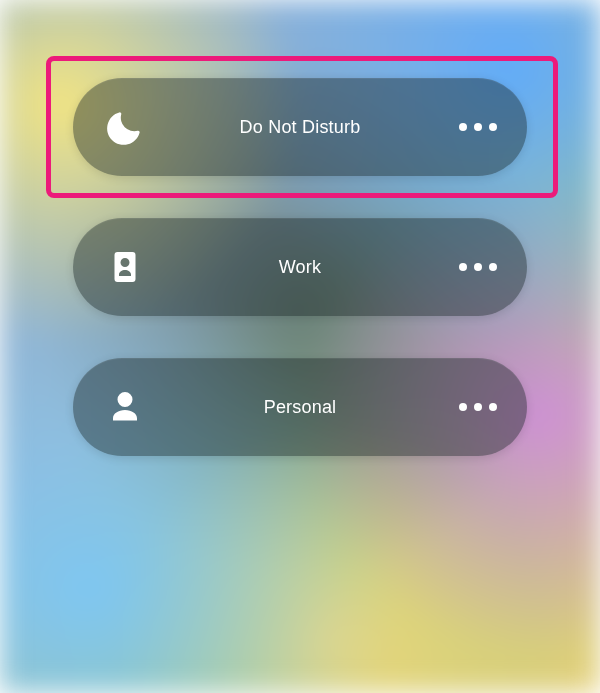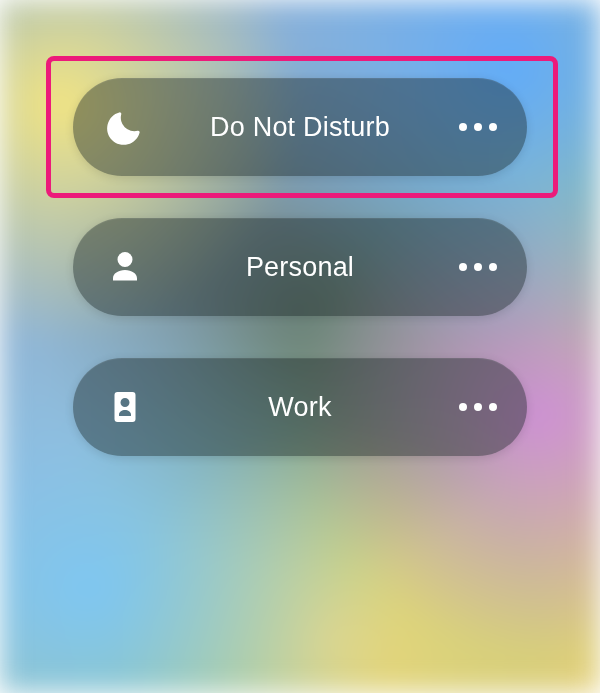--- a/index.html
+++ b/index.html
@@ -38,21 +38,21 @@
   .focus-row .icon-slot {
     width: 44px; height: 44px;
     margin-left: 30px;
     display: flex; align-items: center; justify-content: center;
     flex: 0 0 auto;
   }
   .focus-row .icon-slot svg { width: 36px; height: 36px; fill: #fff; display:block; }
   .focus-row .label {
     position: absolute; left: 0; right: 0; top: 0; bottom: 0;
     display: flex; align-items: center; justify-content: center;
-    color: #fff; font-size: 27px; font-weight: 400; letter-spacing: 0.2px;
+    color: #fff; font-size: 18px; font-weight: 400; letter-spacing: 0.2px;
     pointer-events: none;
   }
   .focus-row .more {
     position: absolute; right: 30px; top: 0; bottom: 0;
     display: flex; align-items: center; gap: 7px;
   }
   .focus-row .more span.dot {
     width: 8px; height: 8px; border-radius: 50%; background: #fff;
   }
   .highlight {
@@ -80,38 +80,38 @@
     <div class="more">
       <span class="dot"></span>
       <span class="dot"></span>
       <span class="dot"></span>
     </div>
   </div>
 
   <div class="focus-row">
     <div class="icon-slot">
       <svg viewBox="0 0 24 24">
-          <path d="M12 12a5 5 0 1 0-5-5 5 5 0 0 0 5 5zm0 2c-4.5 0-8 2.4-8 5.5V21h16v-1.5c0-3.1-3.5-5.5-8-5.5z"></path>
+          <path d="M7 2h10a2 2 0 0 1 2 2v16a2 2 0 0 1-2 2H7a2 2 0 0 1-2-2V4a2 2 0 0 1 2-2zm5 4a3 3 0 1 0 3 3 3 3 0 0 0-3-3zm-4 12h8v-1c0-1.8-2-3-4-3s-4 1.2-4 3z"></path>
         </svg>
     </div>
-    <div class="label">Personal</div>
+    <div class="label">Work</div>
     <div class="more">
       <span class="dot"></span>
       <span class="dot"></span>
       <span class="dot"></span>
     </div>
   </div>
 
   <div class="focus-row">
     <div class="icon-slot">
       <svg viewBox="0 0 24 24">
-          <path d="M7 2h10a2 2 0 0 1 2 2v16a2 2 0 0 1-2 2H7a2 2 0 0 1-2-2V4a2 2 0 0 1 2-2zm5 4a3 3 0 1 0 3 3 3 3 0 0 0-3-3zm-4 12h8v-1c0-1.8-2-3-4-3s-4 1.2-4 3z"></path>
+          <path d="M12 12a5 5 0 1 0-5-5 5 5 0 0 0 5 5zm0 2c-4.5 0-8 2.4-8 5.5V21h16v-1.5c0-3.1-3.5-5.5-8-5.5z"></path>
         </svg>
     </div>
-    <div class="label">Work</div>
+    <div class="label">Personal</div>
     <div class="more">
       <span class="dot"></span>
       <span class="dot"></span>
       <span class="dot"></span>
     </div>
   </div>
 
 
 </div>
 

